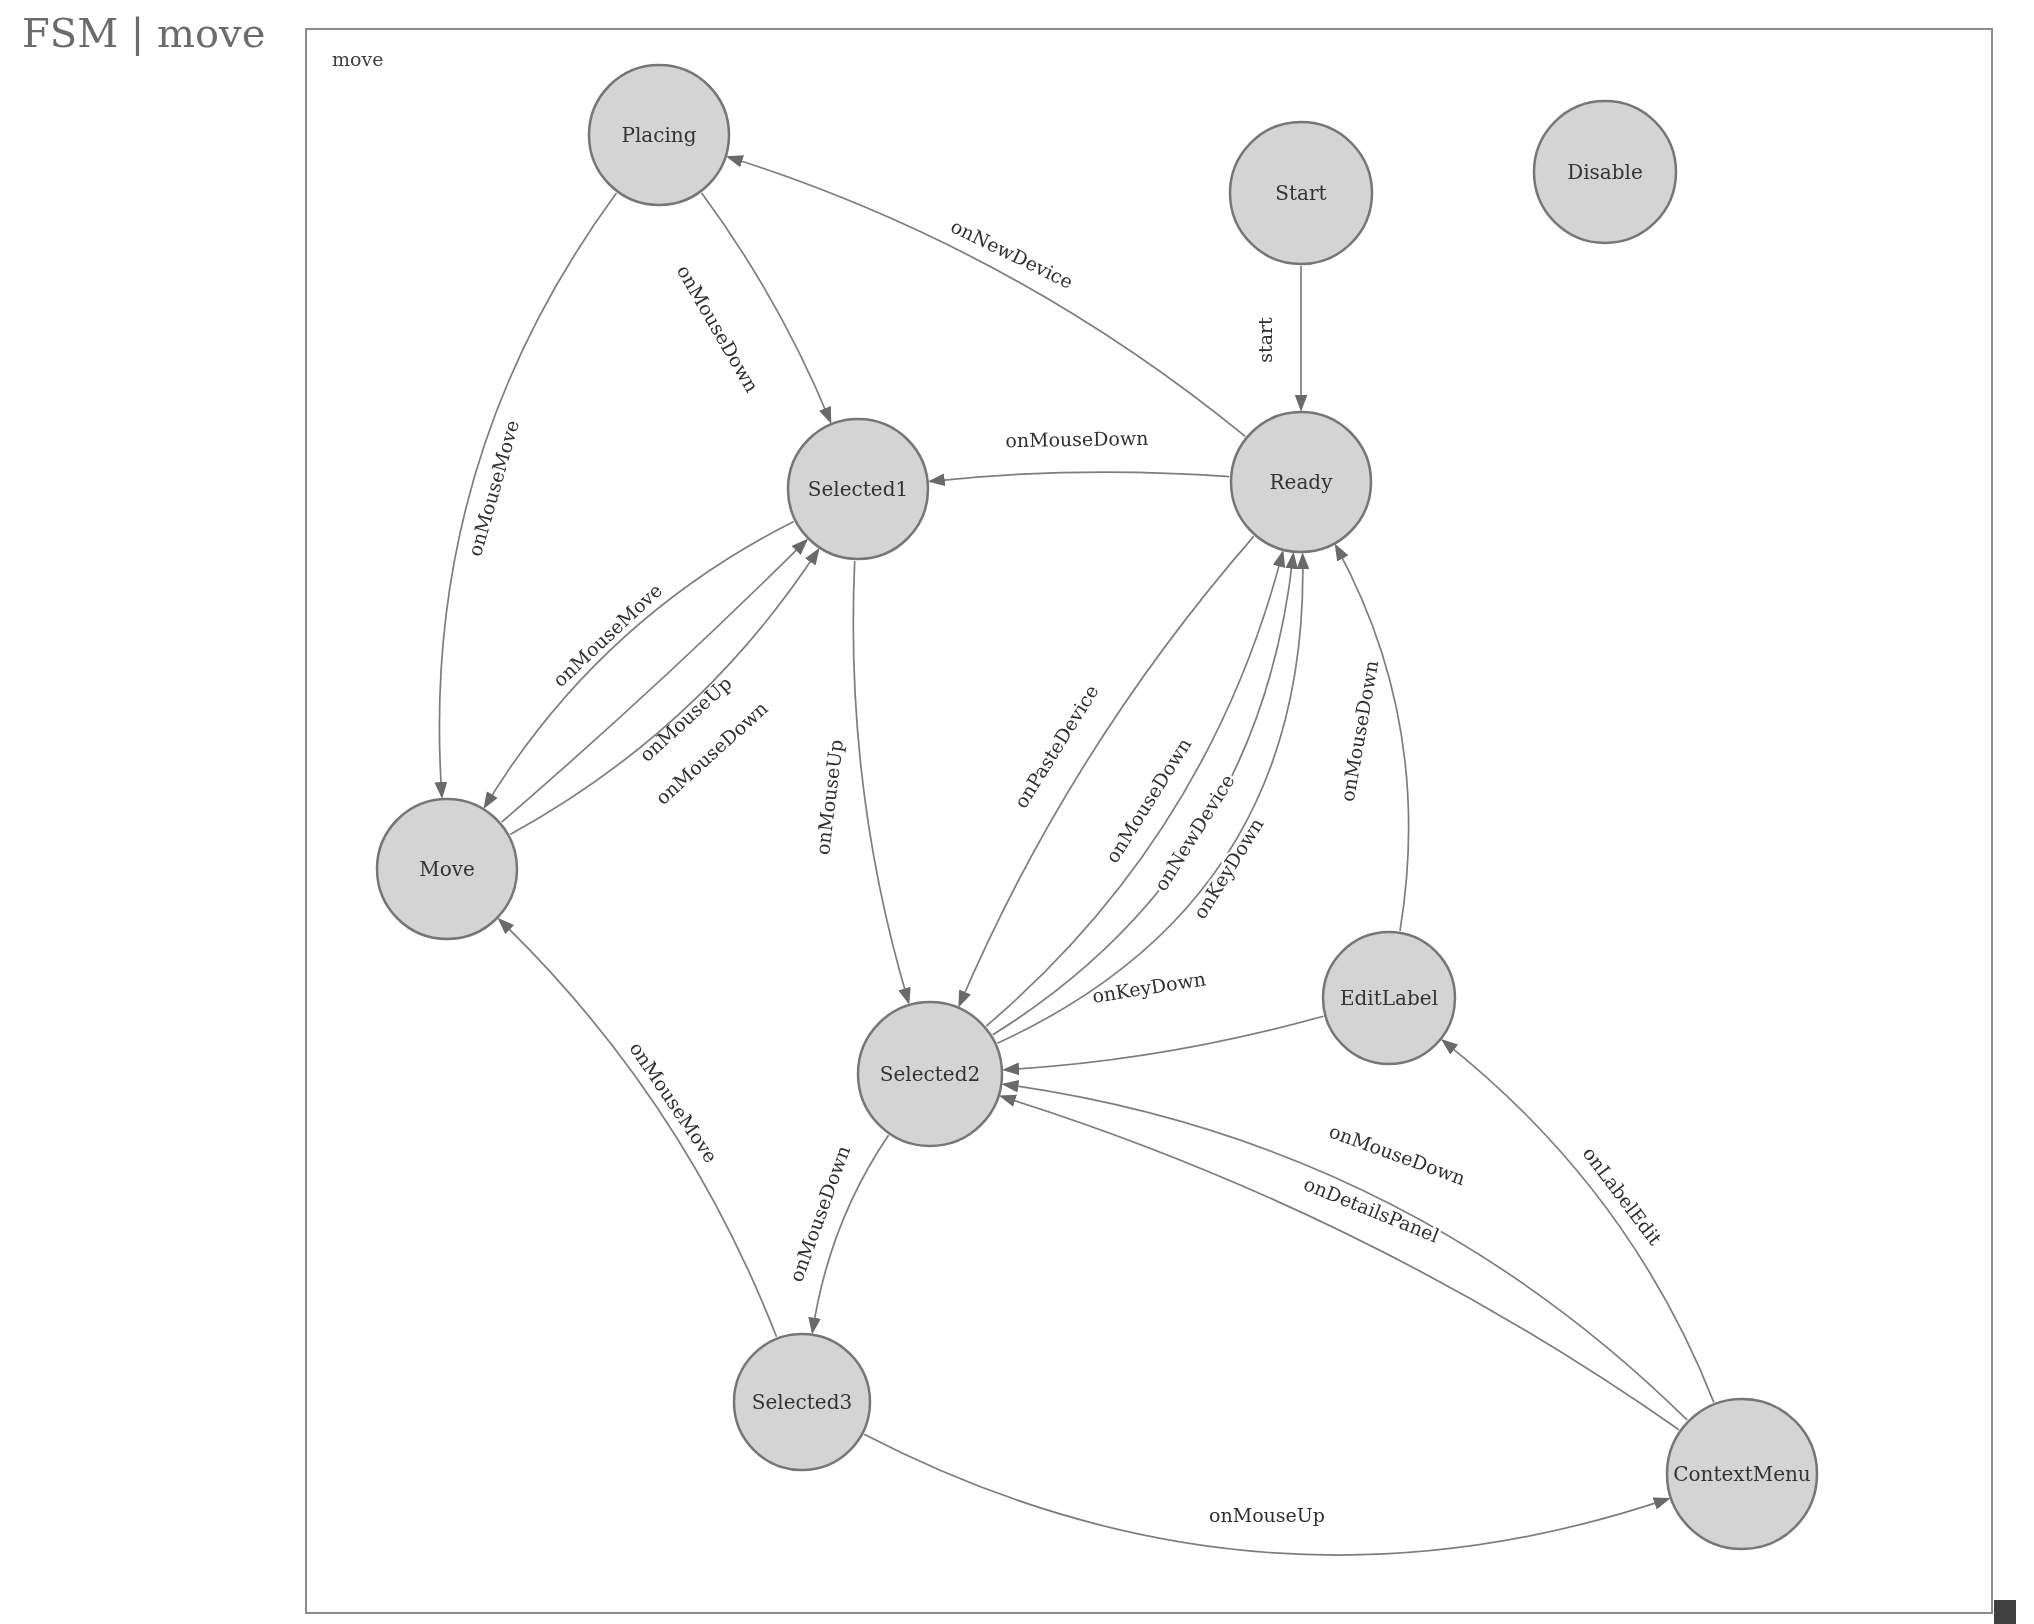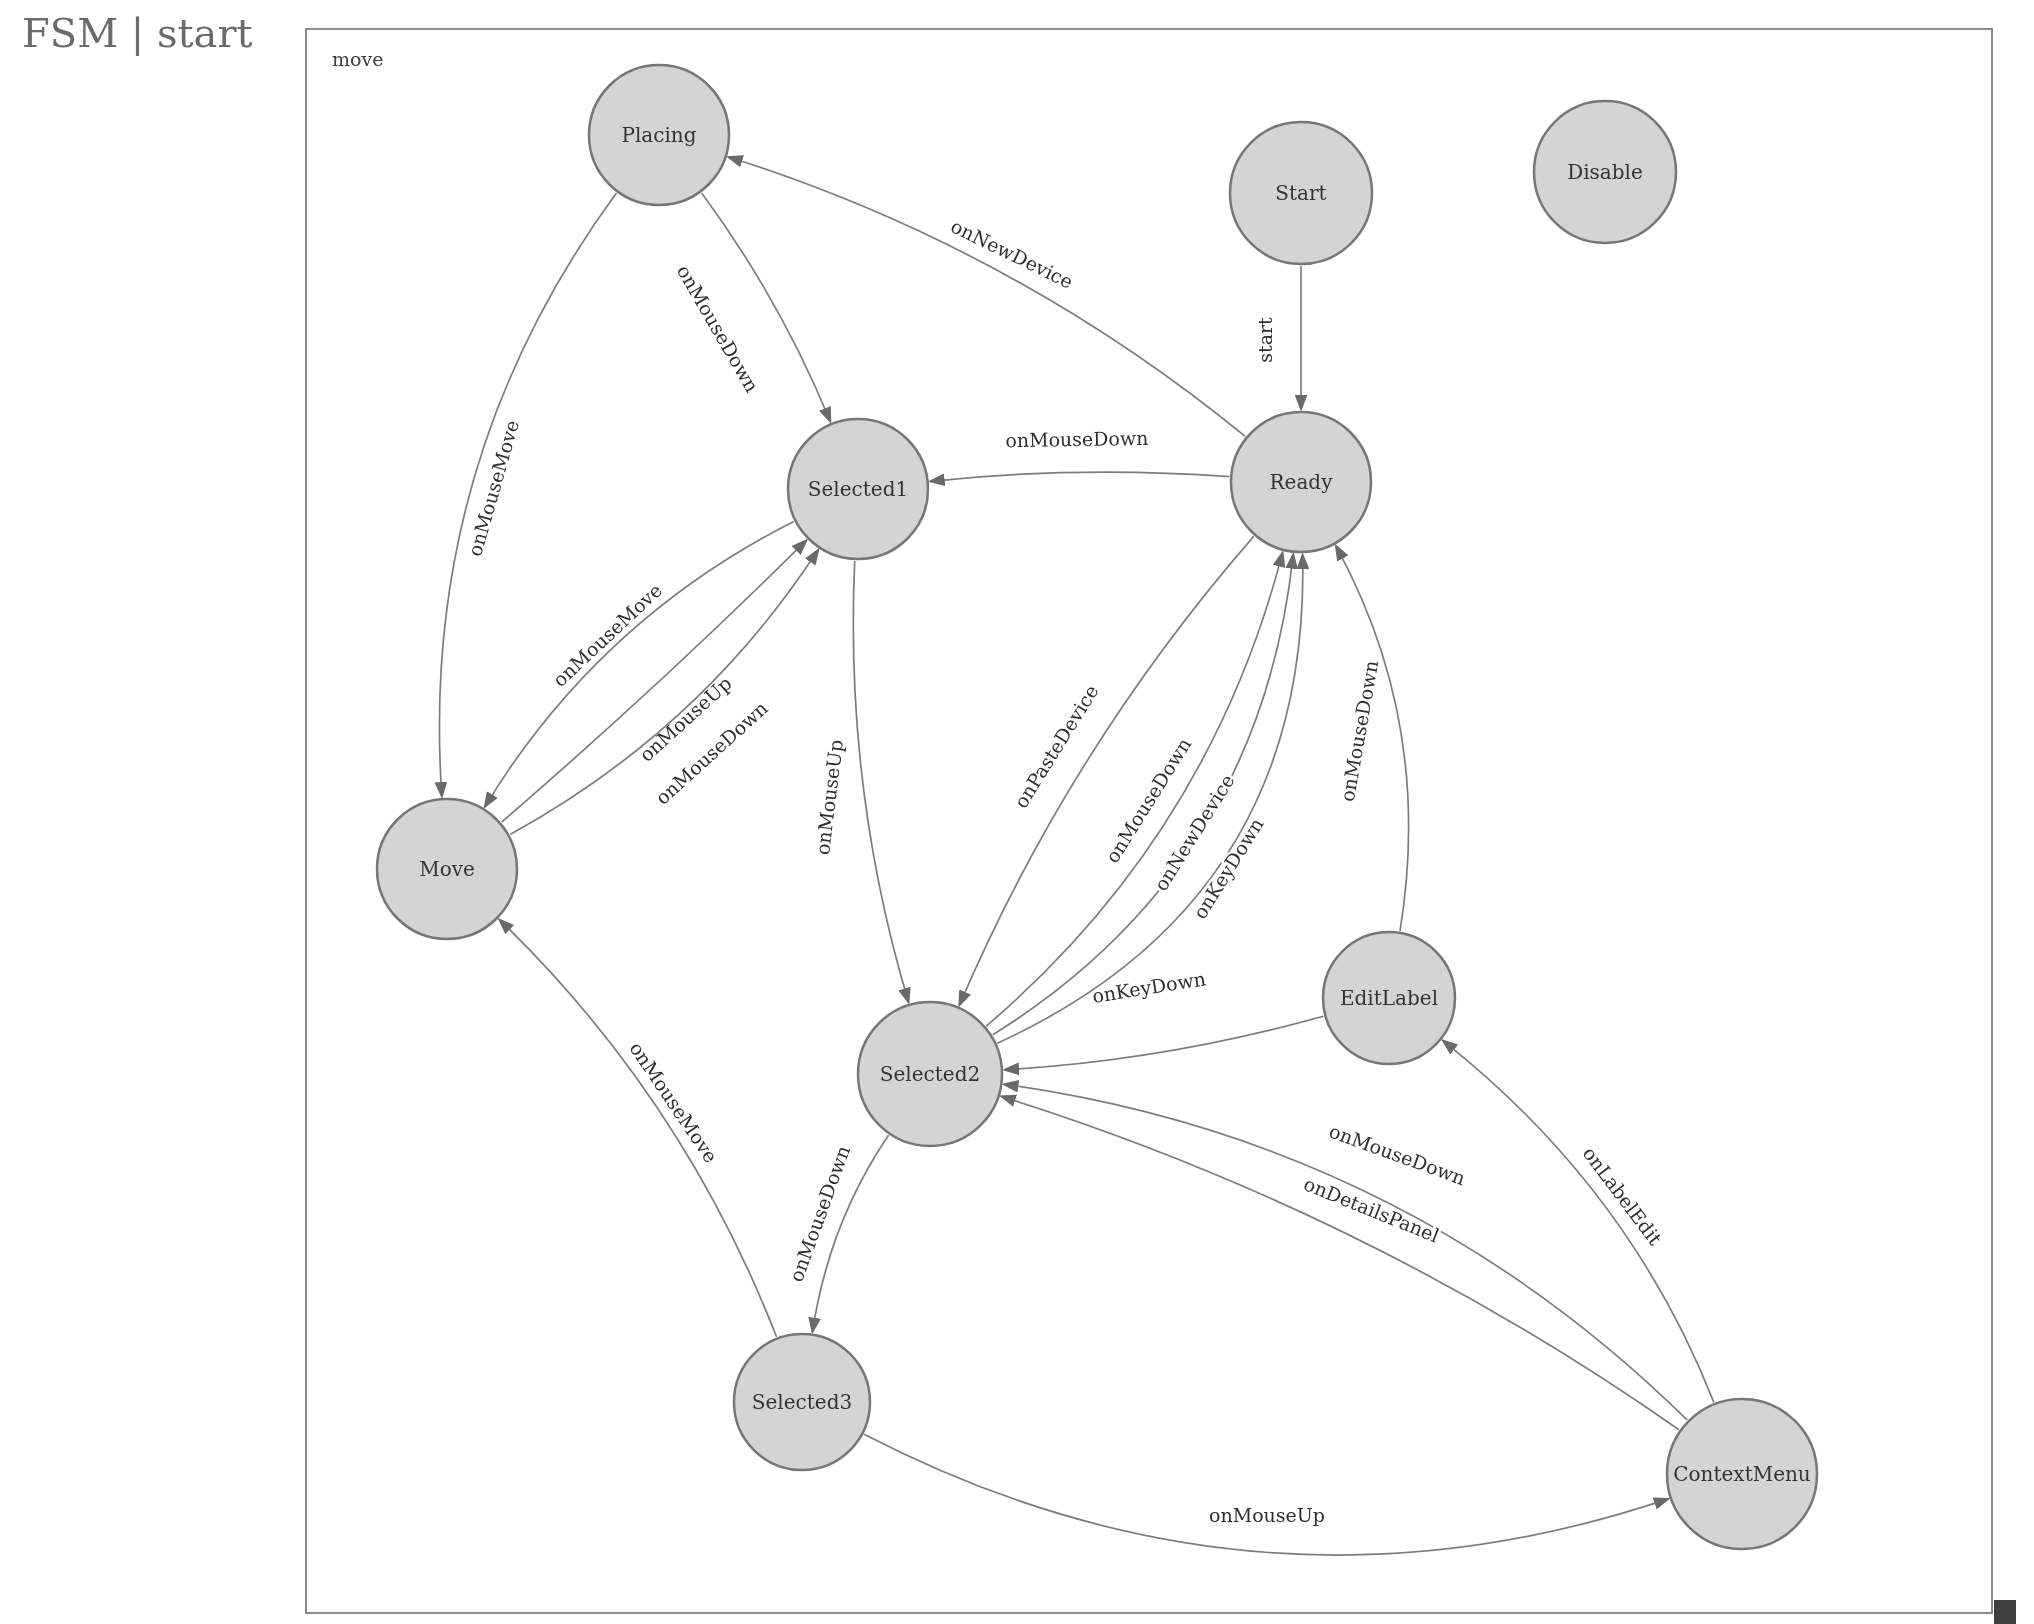--- a/index.html
+++ b/index.html
@@ -76,21 +76,21 @@
     left: 1994px;
     top: 1600px;
     width: 22px;
     height: 24px;
     background: #3f3f3f;
   }
 </style>
 </head>
 <body>
 
-<div class="page-title">FSM | start</div>
+<div class="page-title">FSM | move</div>
 
 <div class="diagram-canvas"></div>
 <div class="canvas-label">move</div>
 
 <svg class="fsm" viewBox="0 0 2034 1624" xmlns="http://www.w3.org/2000/svg">
   <defs>
     <marker id="arrow" viewBox="0 0 12 9" refX="10" refY="4.5" markerWidth="17" markerHeight="13" markerUnits="userSpaceOnUse" orient="auto">
       <path d="M0,0 L12,4.5 L0,9 z" fill="#6a6a6a"></path>
     </marker>
   </defs>

